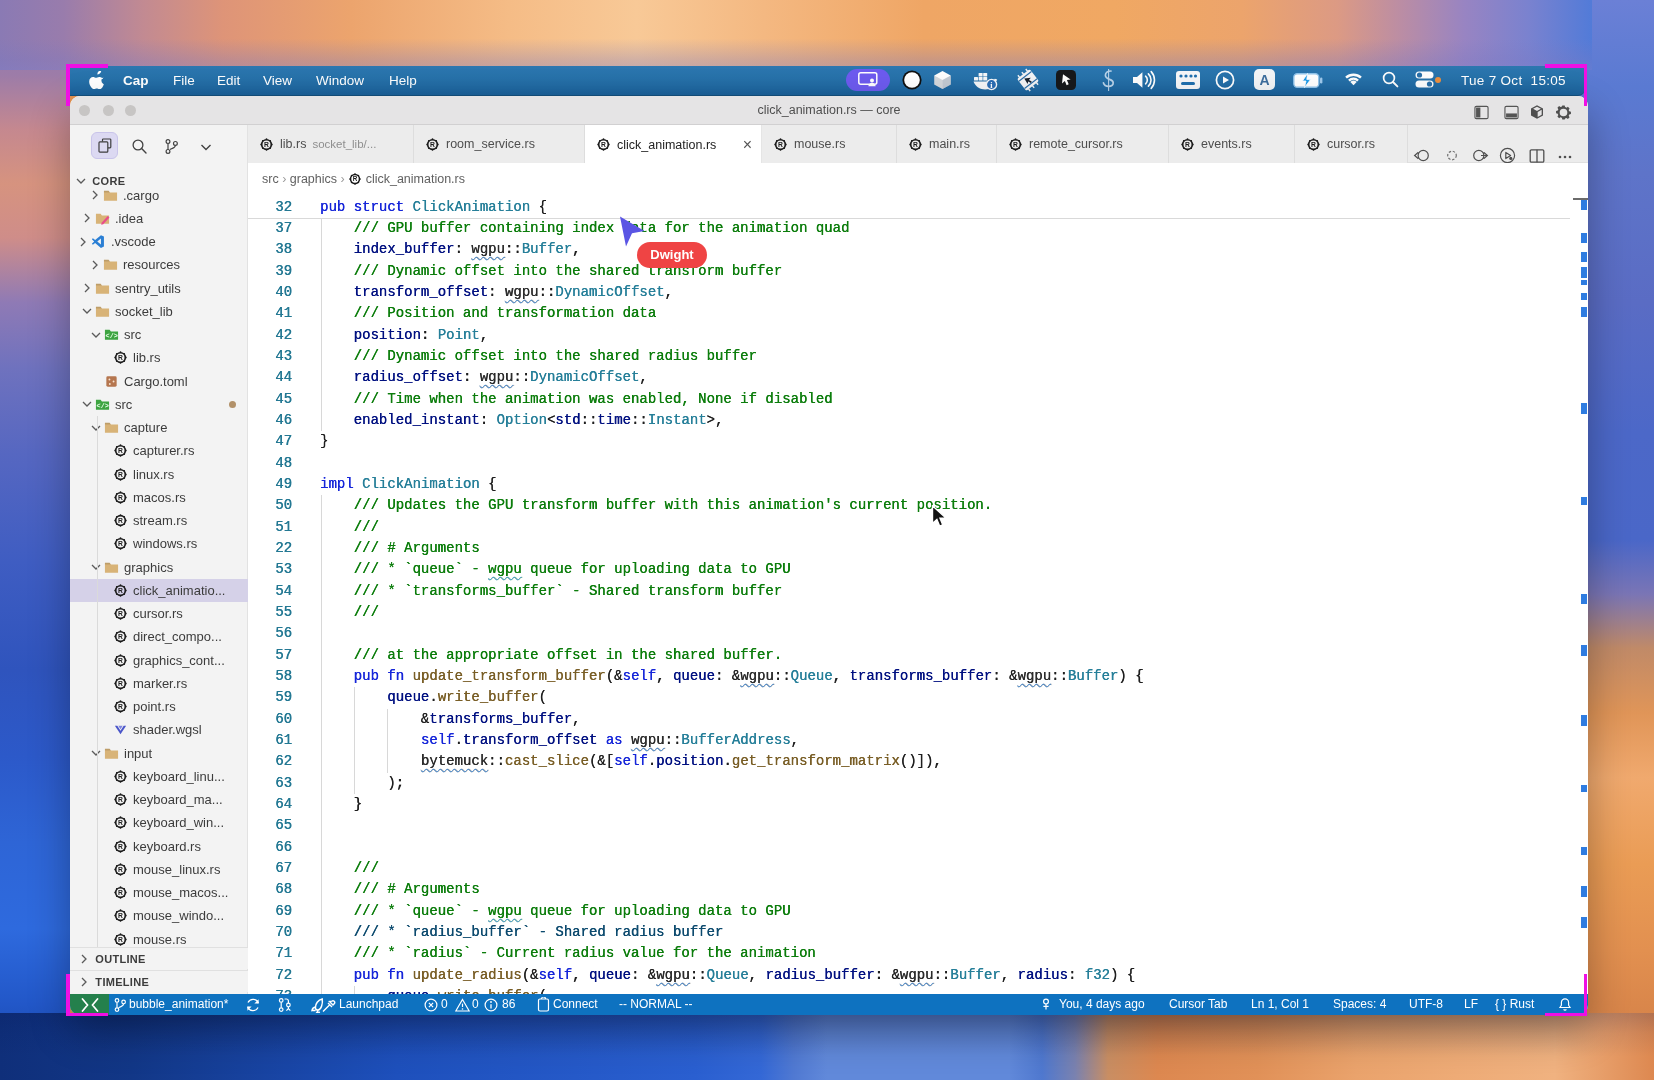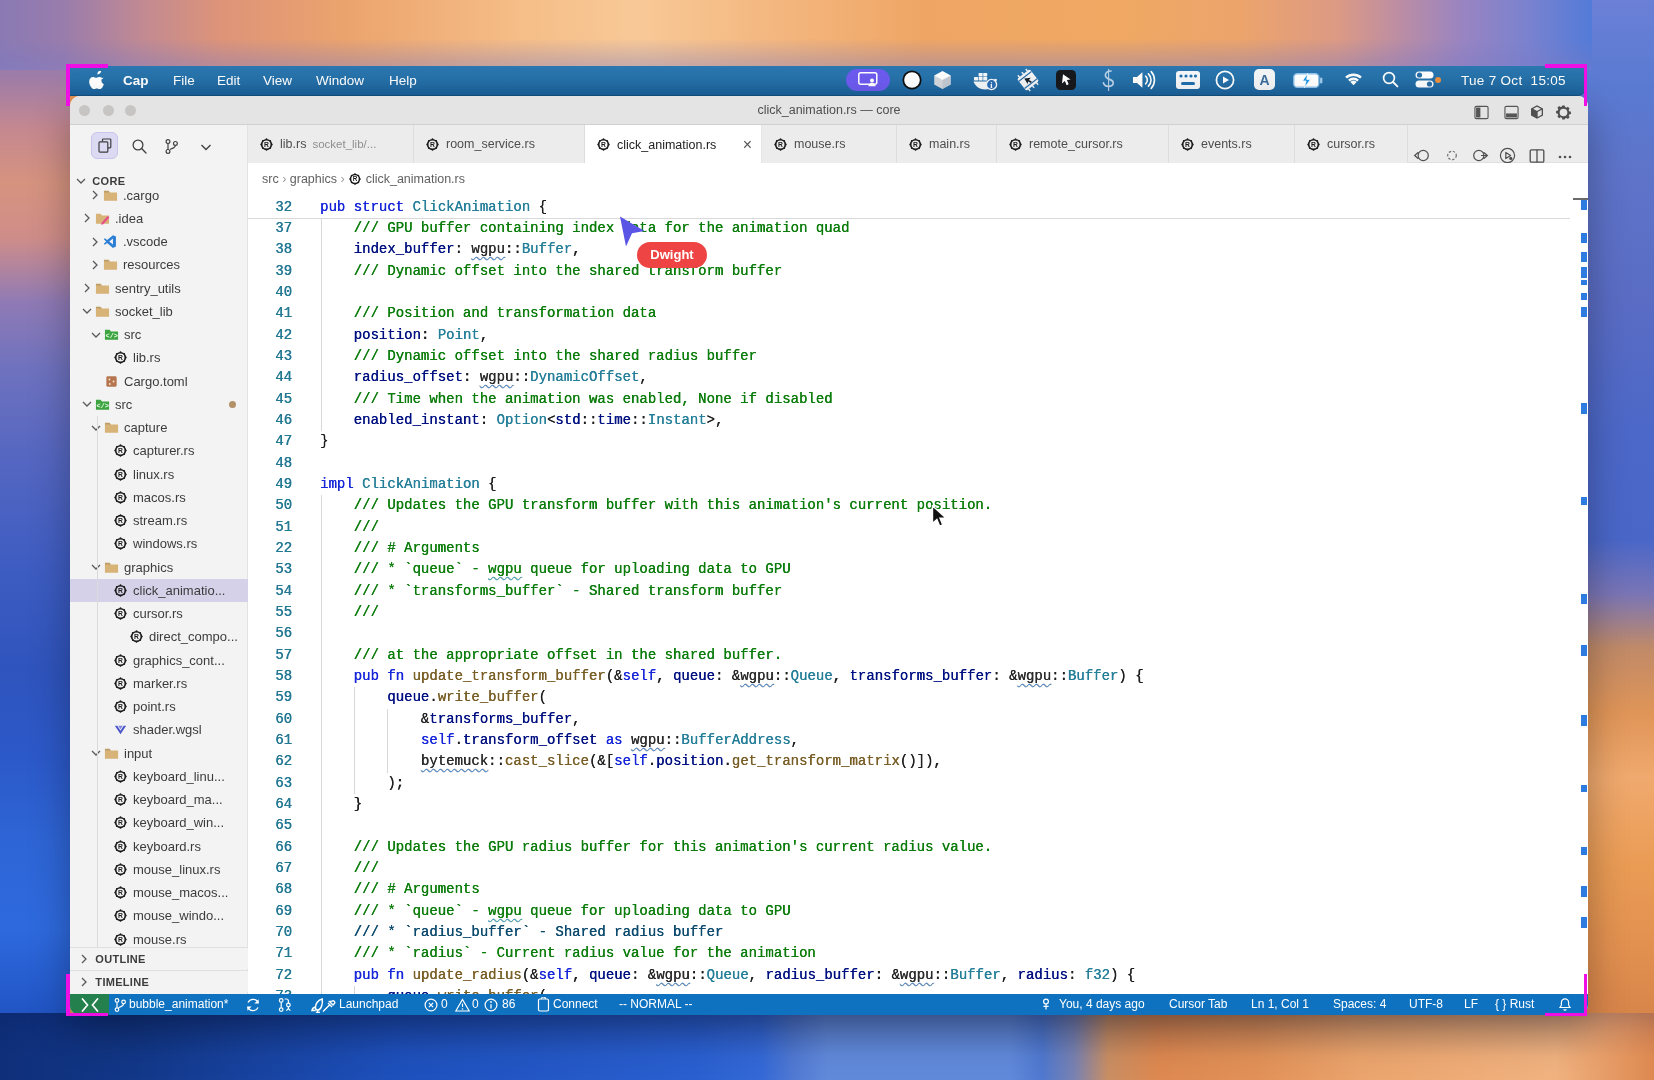--- a/index.html
+++ b/index.html
@@ -389,21 +389,21 @@
 <div class="trow" style="top:110.85px;padding-left:14px">
       <svg class="chv" width="16" height="16" viewBox="0 0 16 16">
         <path d="M6 4 L10 8 L6 12" stroke="#5a5a5a" stroke-width="1.3" fill="none"></path>
       </svg>
       <svg class="fico" width="15" height="15" viewBox="0 0 16 16">
         <path d="M1 3 h5 l1.4 1.8 H15 v8.7 H1 Z" fill="#d8b377"></path>
         <path d="M7 12.5 L13.6 5.2 L15.4 6.8 L8.8 14 L6.6 14.6 Z" fill="#e84d8a"></path>
       </svg>
       <span class="tlabel">.idea</span>
     </div>
-<div class="trow" style="top:134.10px;padding-left:22px">
+<div class="trow" style="top:134.10px;padding-left:10px">
       <svg class="chv" width="16" height="16" viewBox="0 0 16 16">
         <path d="M6 4 L10 8 L6 12" stroke="#5a5a5a" stroke-width="1.3" fill="none"></path>
       </svg>
       <svg class="fico" width="15" height="15" viewBox="0 0 16 16">
         <path d="M10.6 1.2 L13.8 2.6 V13.4 L10.6 14.8 L4.4 9.6 L2 11.4 L0.9 10.4 L3.4 8 L0.9 5.6 L2 4.6 L4.4 6.4 Z M10.6 4.8 L6.7 8 L10.6 11.2 Z" fill="#2b7fd4"></path>
       </svg>
       <span class="tlabel">.vscode</span>
     </div>
 <div class="trow" style="top:157.35px;padding-left:22px">
       <svg class="chv" width="16" height="16" viewBox="0 0 16 16">
@@ -598,21 +598,21 @@
         <circle cx="0.9" cy="8" r="1.2" fill="#1b1b1b"></circle>
         <circle cx="15.1" cy="8" r="1.2" fill="#1b1b1b"></circle>
         <circle cx="3" cy="3" r="1.1" fill="#1b1b1b"></circle>
         <circle cx="13" cy="3" r="1.1" fill="#1b1b1b"></circle>
         <circle cx="3" cy="13" r="1.1" fill="#1b1b1b"></circle>
         <circle cx="13" cy="13" r="1.1" fill="#1b1b1b"></circle>
         <text x="8" y="11.4" font-family="Liberation Sans" font-size="9" font-weight="bold" fill="#1b1b1b" text-anchor="middle">R</text>
       </svg>
       <span class="tlabel">cursor.rs</span>
     </div>
-<div class="trow" style="top:529.35px;padding-left:59px">
+<div class="trow" style="top:529.35px;padding-left:43px">
       <svg class="fico" width="15" height="15" viewBox="-2 -2 20 20">
         <circle cx="8" cy="8" r="6.4" fill="none" stroke="#1b1b1b" stroke-width="2.2"></circle>
         <circle cx="8" cy="0.9" r="1.2" fill="#1b1b1b"></circle>
         <circle cx="8" cy="15.1" r="1.2" fill="#1b1b1b"></circle>
         <circle cx="0.9" cy="8" r="1.2" fill="#1b1b1b"></circle>
         <circle cx="15.1" cy="8" r="1.2" fill="#1b1b1b"></circle>
         <circle cx="3" cy="3" r="1.1" fill="#1b1b1b"></circle>
         <circle cx="13" cy="3" r="1.1" fill="#1b1b1b"></circle>
         <circle cx="3" cy="13" r="1.1" fill="#1b1b1b"></circle>
         <circle cx="13" cy="13" r="1.1" fill="#1b1b1b"></circle>
@@ -829,20 +829,21 @@
 <div class="iguide" style="left:250.5px;top:399.3px;height:498.7px"></div>
 <div class="iguide" style="left:283.6px;top:591.3px;height:106.7px"></div>
 <div class="iguide" style="left:317.2px;top:612.7px;height:64.0px"></div>
 <div class="iguide" style="left:283.6px;top:890.0px;height:8.0px"></div>
   <div class="crow" style="top:122.00px"><span style="color:#0c7d0c">    /// GPU buffer containing index data for the animation quad</span></div>
 <div class="gnum" style="top:122.00px">37</div>
 <div class="crow" style="top:143.33px"><span style="color:#1f1f1f">    </span><span style="color:#001080">index_buffer</span><span style="color:#1f1f1f">: </span><span style="color:#2b2b2b" class="squig">wgpu</span><span style="color:#1f1f1f">::</span><span style="color:#267f99">Buffer</span><span style="color:#1f1f1f">,</span></div>
 <div class="gnum" style="top:143.33px">38</div>
 <div class="crow" style="top:164.67px"><span style="color:#0c7d0c">    /// Dynamic offset into the shared transform buffer</span></div>
 <div class="gnum" style="top:164.67px">39</div>
+<div class="crow" style="top:186.00px"><span style="color:#1f1f1f">    </span><span style="color:#001080">transform_offset</span><span style="color:#1f1f1f">: </span><span style="color:#2b2b2b" class="squig">wgpu</span><span style="color:#1f1f1f">::</span><span style="color:#267f99">DynamicOffset</span><span style="color:#1f1f1f">,</span></div>
 <div class="gnum" style="top:186.00px">40</div>
 <div class="crow" style="top:207.33px"><span style="color:#0c7d0c">    /// Position and transformation data</span></div>
 <div class="gnum" style="top:207.33px">41</div>
 <div class="crow" style="top:228.66px"><span style="color:#1f1f1f">    </span><span style="color:#001080">position</span><span style="color:#1f1f1f">: </span><span style="color:#267f99">Point</span><span style="color:#1f1f1f">,</span></div>
 <div class="gnum" style="top:228.66px">42</div>
 <div class="crow" style="top:250.00px"><span style="color:#0c7d0c">    /// Dynamic offset into the shared radius buffer</span></div>
 <div class="gnum" style="top:250.00px">43</div>
 <div class="crow" style="top:271.33px"><span style="color:#1f1f1f">    </span><span style="color:#001080">radius_offset</span><span style="color:#1f1f1f">: </span><span style="color:#2b2b2b" class="squig">wgpu</span><span style="color:#1f1f1f">::</span><span style="color:#267f99">DynamicOffset</span><span style="color:#1f1f1f">,</span></div>
 <div class="gnum" style="top:271.33px">44</div>
 <div class="crow" style="top:292.66px"><span style="color:#0c7d0c">    /// Time when the animation was enabled, None if disabled</span></div>
@@ -879,21 +880,20 @@
 <div class="crow" style="top:633.99px"><span style="color:#1f1f1f">            </span><span style="color:#1626d9">self</span><span style="color:#1f1f1f">.</span><span style="color:#001080">transform_offset</span><span style="color:#1f1f1f"> </span><span style="color:#1626d9">as</span><span style="color:#1f1f1f"> </span><span style="color:#2b2b2b" class="squig">wgpu</span><span style="color:#1f1f1f">::</span><span style="color:#267f99">BufferAddress</span><span style="color:#1f1f1f">,</span></div>
 <div class="gnum" style="top:633.99px">61</div>
 <div class="crow" style="top:655.32px"><span style="color:#1f1f1f">            </span><span style="color:#2b2b2b" class="squig">bytemuck</span><span style="color:#1f1f1f">::</span><span style="color:#795e26">cast_slice</span><span style="color:#1f1f1f">(&amp;[</span><span style="color:#1626d9">self</span><span style="color:#1f1f1f">.</span><span style="color:#001080">position</span><span style="color:#1f1f1f">.</span><span style="color:#795e26">get_transform_matrix</span><span style="color:#1f1f1f">()]),</span></div>
 <div class="gnum" style="top:655.32px">62</div>
 <div class="crow" style="top:676.66px"><span style="color:#1f1f1f">        );</span></div>
 <div class="gnum" style="top:676.66px">63</div>
 <div class="crow" style="top:697.99px"><span style="color:#1f1f1f">    }</span></div>
 <div class="gnum" style="top:697.99px">64</div>
 <div class="crow" style="top:719.32px"></div>
 <div class="gnum" style="top:719.32px">65</div>
-<div class="crow" style="top:740.66px"><span style="color:#0c7d0c">    /// Updates the GPU radius buffer for this animation's current radius value.</span></div>
 <div class="gnum" style="top:740.66px">66</div>
 <div class="crow" style="top:761.99px"><span style="color:#0c7d0c">    ///</span></div>
 <div class="gnum" style="top:761.99px">67</div>
 <div class="crow" style="top:783.32px"><span style="color:#0c7d0c">    /// # Arguments</span></div>
 <div class="gnum" style="top:783.32px">68</div>
 <div class="crow" style="top:804.66px"><span style="color:#0c7d0c">    /// * `queue` - </span><span style="color:#0c7d0c" class="squig">wgpu</span><span style="color:#0c7d0c"> queue for uploading data to GPU</span></div>
 <div class="gnum" style="top:804.66px">69</div>
 <div class="crow" style="top:825.99px"><span style="color:#0c4a6e">    /// * `radius_buffer` - Shared radius buffer</span></div>
 <div class="gnum" style="top:825.99px">70</div>
 <div class="crow" style="top:847.32px"><span style="color:#0c7d0c">    /// * `radius` - Current radius value for the animation</span></div>

